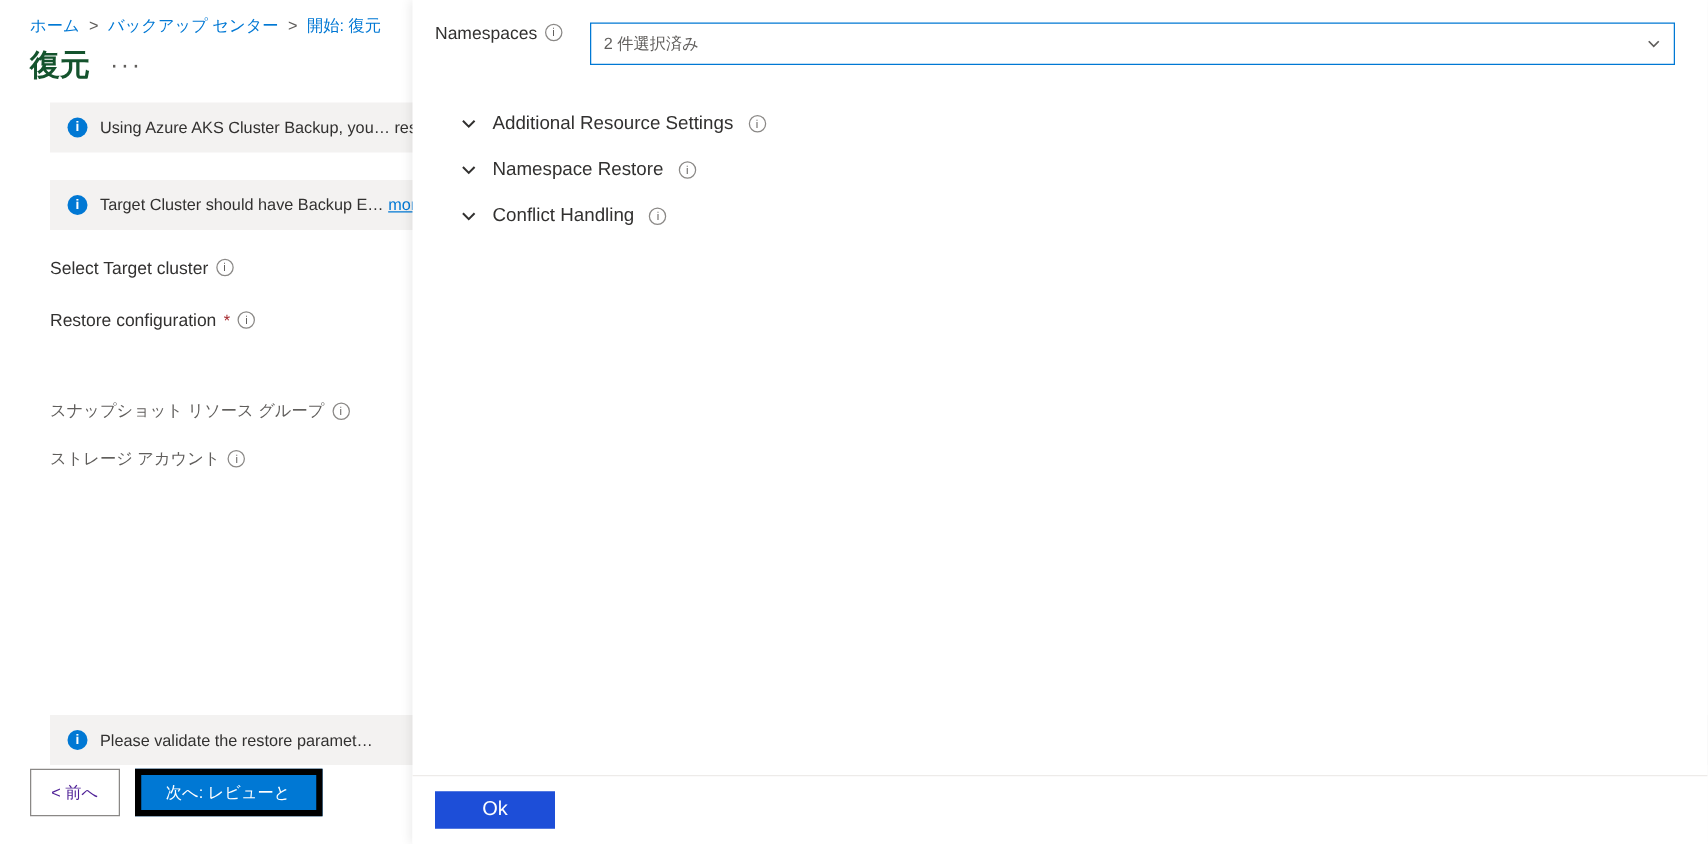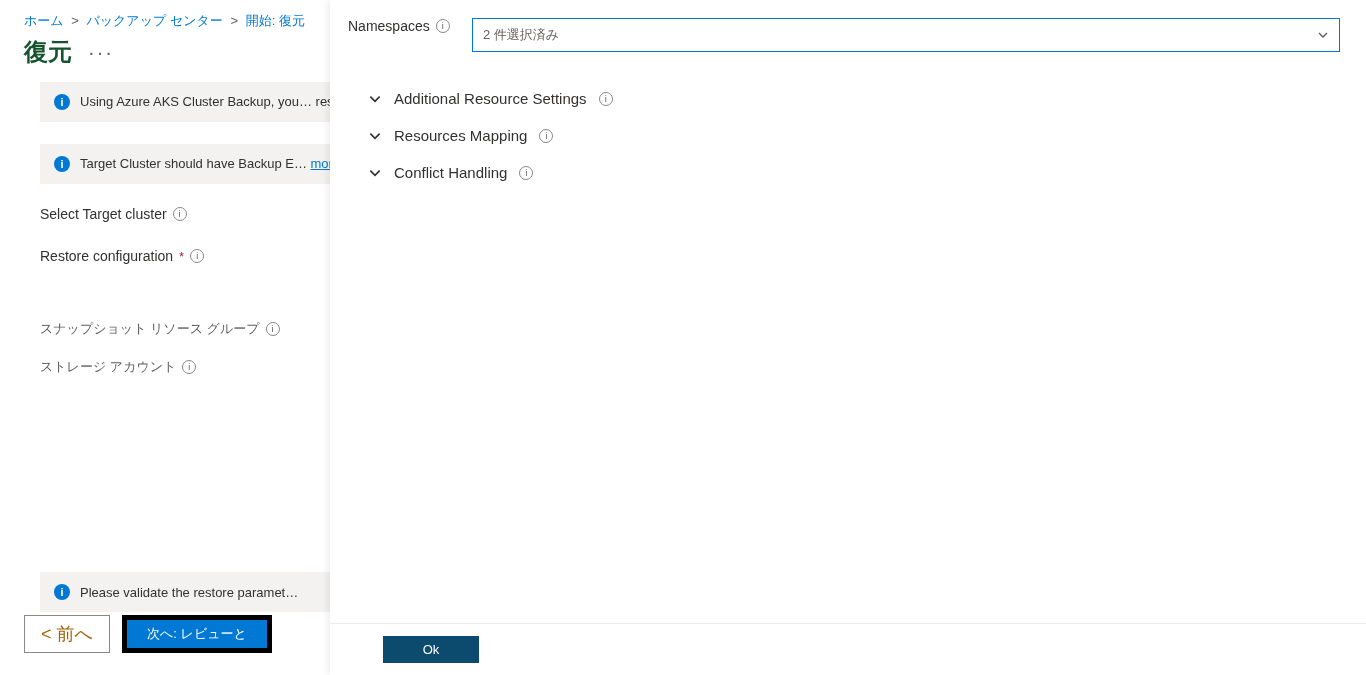--- a/index.html
+++ b/index.html
@@ -85,22 +85,22 @@
   .footer-btns {
     position: absolute;
     left: 24px;
     bottom: 22px;
     display: flex; gap: 12px;
   }
   .btn-secondary {
     background: #fff;
     border: 1px solid #8a8886;
     padding: 5px 16px;
-    font-size: 18px;
-    color: #a16207;
+    font-size: 13px;
+    color: #4c1d95;
     cursor: pointer;
   }
   .btn-primary-bg {
     background: #0078d4;
     border: 5px solid #000000;
     color: #fff;
     padding: 5px 16px;
     font-size: 13px;
     cursor: pointer;
     min-width: 150px;
@@ -167,28 +167,27 @@
   .accordion-item .chev-down {
     width: 14px; height: 14px;
   }
 
   .blade-footer {
     border-top: 1px solid #edebe9;
     padding: 12px 18px;
     background: #fff;
   }
   .btn-ok {
-    background: #0c4a6e;
+    background: #1d4ed8;
     color: #fff;
     border: none;
     padding: 6px 24px;
-    font-size: 13px;
+    font-size: 16px;
     cursor: pointer;
     min-width: 96px;
-    margin-left: 35px;
   }
 </style>
 </head>
 <body>
 
 <div class="bg-page">
 
   <div class="breadcrumb">
     <a>ホーム</a>
     <span class="sep">&gt;</span>
@@ -284,21 +283,21 @@
       <span>Additional Resource Settings</span>
       <i class="help-icon">i</i>
     </div>
 
     <div class="accordion-item">
       <span class="chev-down">
         <svg viewBox="0 0 12 12" width="14" height="14">
             <path d="M2 4 L6 8 L10 4" stroke="#323130" stroke-width="1.4" fill="none"></path>
           </svg>
       </span>
-      <span>Resources Mapping</span>
+      <span>Namespace Restore</span>
       <i class="help-icon">i</i>
     </div>
 
     <div class="accordion-item">
       <span class="chev-down">
         <svg viewBox="0 0 12 12" width="14" height="14">
             <path d="M2 4 L6 8 L10 4" stroke="#323130" stroke-width="1.4" fill="none"></path>
           </svg>
       </span>
       <span>Conflict Handling</span>

